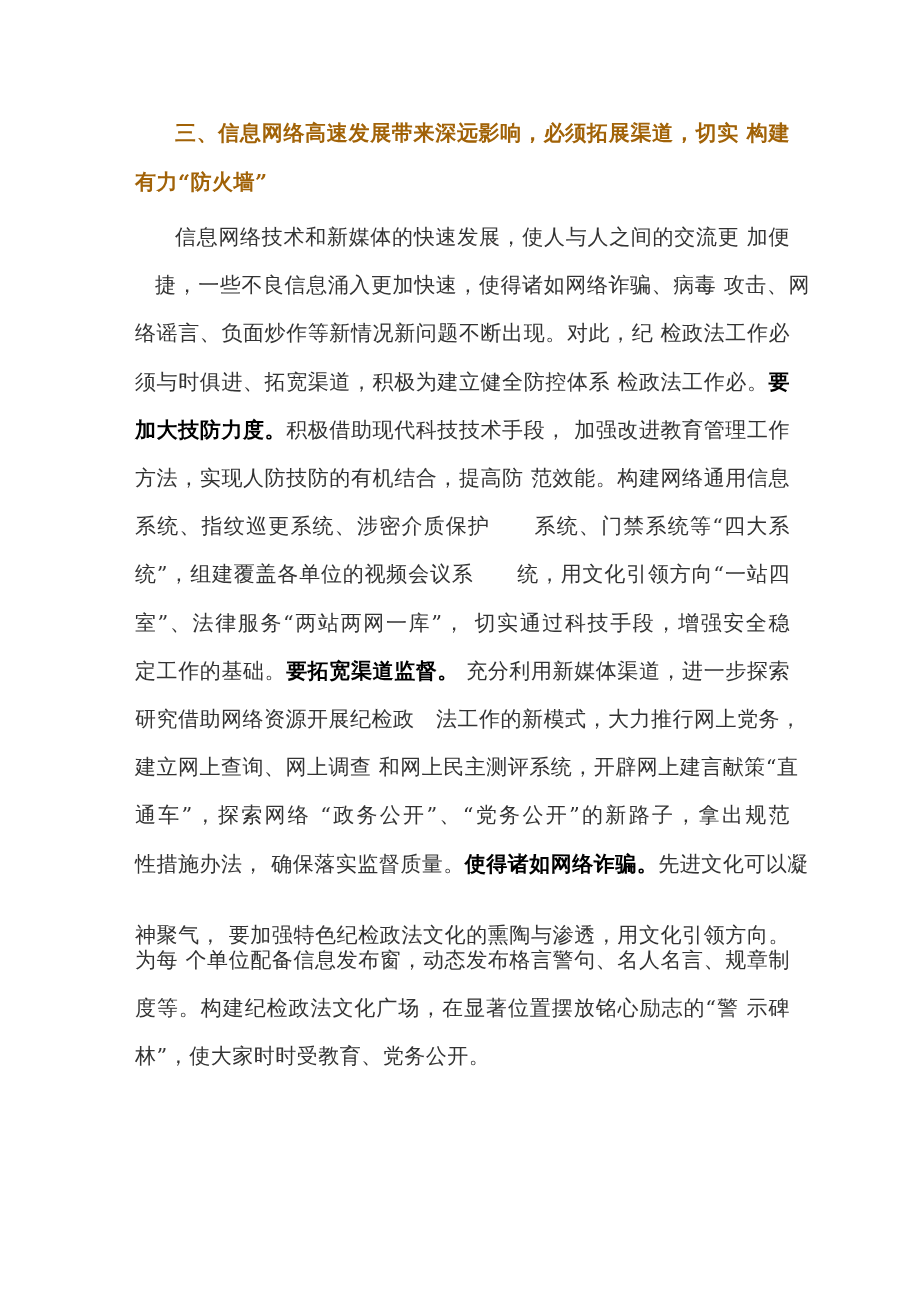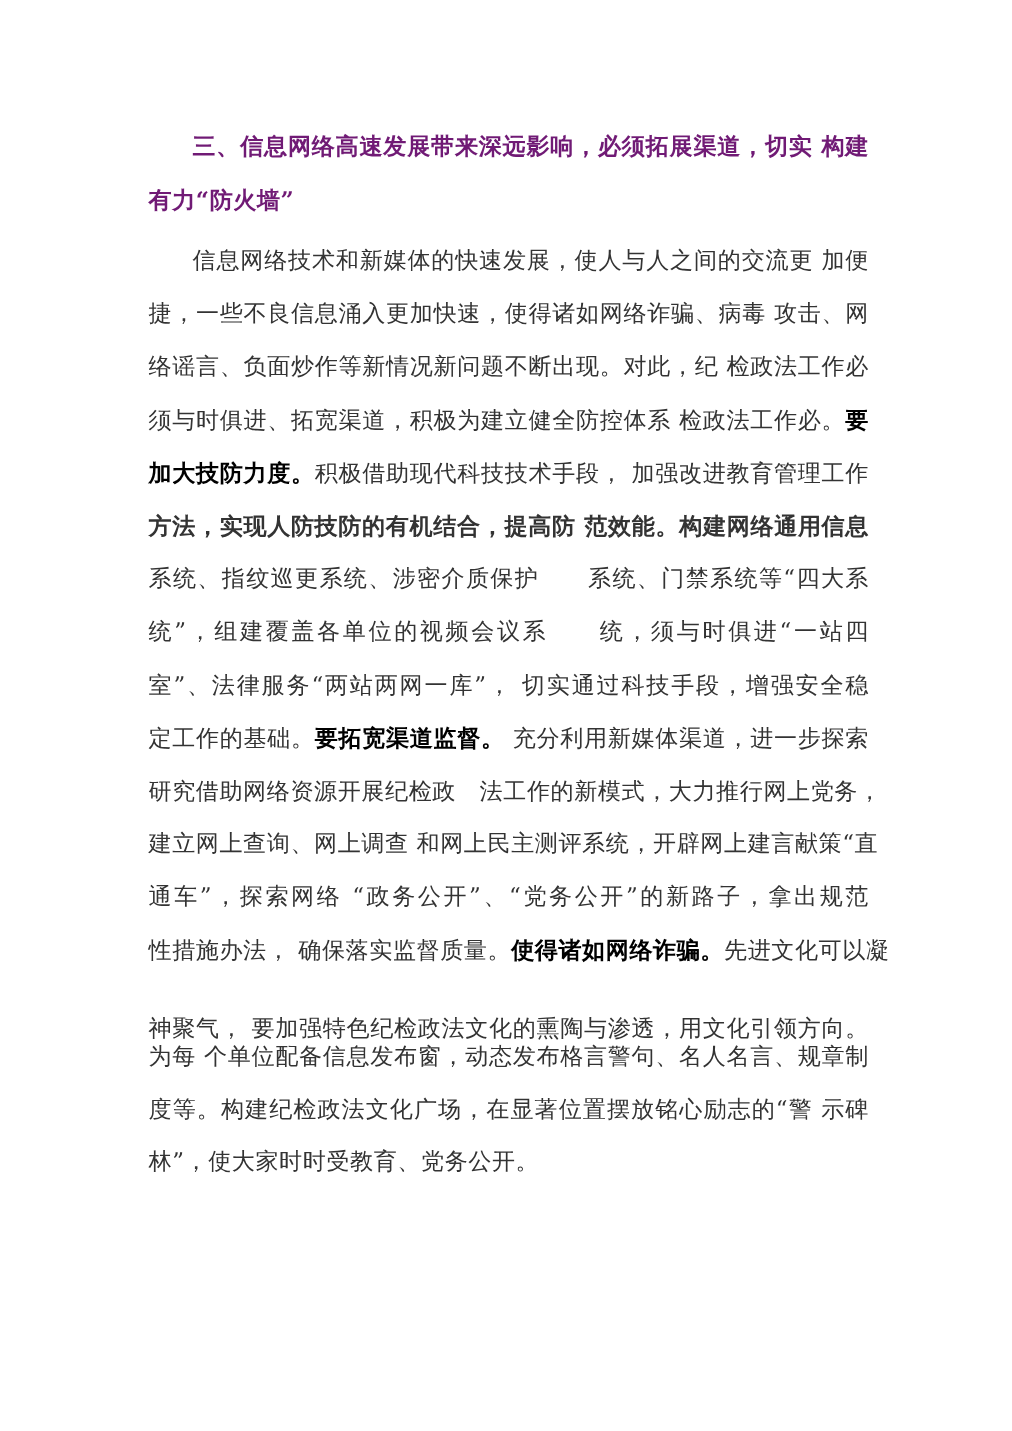--- a/index.html
+++ b/index.html
@@ -1,44 +1,44 @@
 <!DOCTYPE html>
 <html><head>
 <meta charset="utf-8">
 <style>
   html, body { margin:0; padding:0; background:#ffffff; }
   body { width:920px; height:1301px; position:relative; overflow:hidden;
          font-family:"DejaVu Serif","Liberation Serif",serif; color:#222; }
   .page { position:absolute; left:0; top:0; width:920px; height:1301px; background:#fff; }
   .line { position:absolute; left:135px; width:655px; height:30px; font-size:21px; line-height:30px;
           white-space:nowrap; text-align:justify; text-align-last:justify; letter-spacing:0.5px; }
-  .line.heading { font-weight:bold; color:#701a75; }
+  .line.heading { font-weight:bold; color:#a16207; }
   .line.first { left:175px; width:615px; }
   .line.last { text-align-last:left; }
   .line.heading.first { left:175px; width:615px; }
   .b { font-weight:bold; color:#000; }
   .body-line { color:#333; }
 </style>
 </head>
 <body>
 
 <div class="page">
   <div id="heading-container">
       <div class="line heading first" style="top: 118px;">三、信息网络高速发展带来深远影响，必须拓展渠道，切实 构建</div>
       <div class="line heading last" style="top: 167px;">有力“防火墙”</div>
     </div>
   <div id="para-container">
       <div class="line body-line first" style="top: 222px;"><span>信息网络技术和新媒体的快速发展，使人与人之间的交流更 加便</span></div>
-      <div class="line body-line" style="top: 270px;"><span>捷，一些不良信息涌入更加快速，使得诸如网络诈骗、病毒 攻击、网</span></div>
+      <div class="line body-line" style="top: 270px; margin-left: 20px;"><span>捷，一些不良信息涌入更加快速，使得诸如网络诈骗、病毒 攻击、网</span></div>
       <div class="line body-line" style="top: 318px;"><span>络谣言、负面炒作等新情况新问题不断出现。对此，纪 检政法工作必</span></div>
       <div class="line body-line" style="top: 367px;"><span>须与时俱进、拓宽渠道，积极为建立健全防控体系 检政法工作必。</span><span class="b">要</span></div>
       <div class="line body-line" style="top: 415px;"><span class="b">加大技防力度。</span><span>积极借助现代科技技术手段， 加强改进教育管理工作</span></div>
-      <div class="line body-line" style="top: 463px; font-weight: bold;"><span>方法，实现人防技防的有机结合，提高防 范效能。构建网络通用信息</span></div>
+      <div class="line body-line" style="top: 463px;"><span>方法，实现人防技防的有机结合，提高防 范效能。构建网络通用信息</span></div>
       <div class="line body-line" style="top: 511px;"><span>系统、指纹巡更系统、涉密介质保护　　系统、门禁系统等“四大系</span></div>
-      <div class="line body-line" style="top: 559px;"><span>统”，组建覆盖各单位的视频会议系　　统，须与时俱进“一站四</span></div>
+      <div class="line body-line" style="top: 559px;"><span>统”，组建覆盖各单位的视频会议系　　统，用文化引领方向“一站四</span></div>
       <div class="line body-line" style="top: 608px;"><span>室”、法律服务“两站两网一库”， 切实通过科技手段，增强安全稳</span></div>
       <div class="line body-line" style="top: 656px;"><span>定工作的基础。</span><span class="b">要拓宽渠道监督。</span><span> 充分利用新媒体渠道，进一步探索</span></div>
       <div class="line body-line" style="top: 704px;"><span>研究借助网络资源开展纪检政　法工作的新模式，大力推行网上党务，</span></div>
       <div class="line body-line" style="top: 752px;"><span>建立网上查询、网上调查 和网上民主测评系统，开辟网上建言献策“直</span></div>
       <div class="line body-line" style="top: 800px;"><span>通车”，探索网络 “政务公开”、“党务公开”的新路子，拿出规范</span></div>
       <div class="line body-line" style="top: 849px;"><span>性措施办法， 确保落实监督质量。</span><span class="b">使得诸如网络诈骗。</span><span>先进文化可以凝</span></div>
       <div class="line body-line" style="top: 920px;"><span>神聚气， 要加强特色纪检政法文化的熏陶与渗透，用文化引领方向。</span></div>
       <div class="line body-line" style="top: 945px;"><span>为每 个单位配备信息发布窗，动态发布格言警句、名人名言、规章制</span></div>
       <div class="line body-line" style="top: 993px;"><span>度等。构建纪检政法文化广场，在显著位置摆放铭心励志的“警 示碑</span></div>
       <div class="line body-line last" style="top: 1041px;"><span>林”，使大家时时受教育、党务公开。</span></div>

